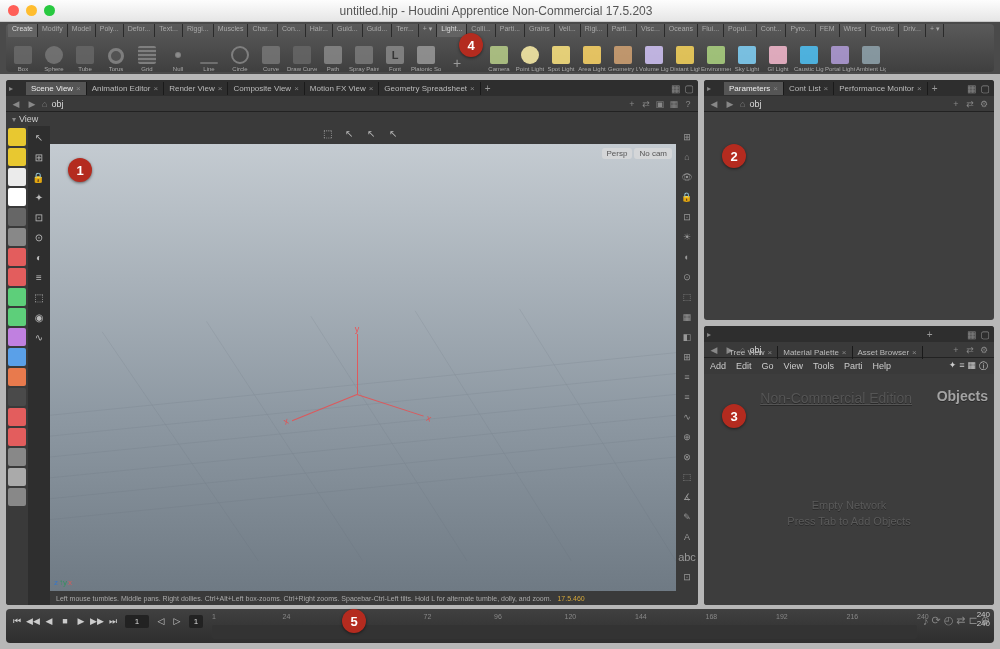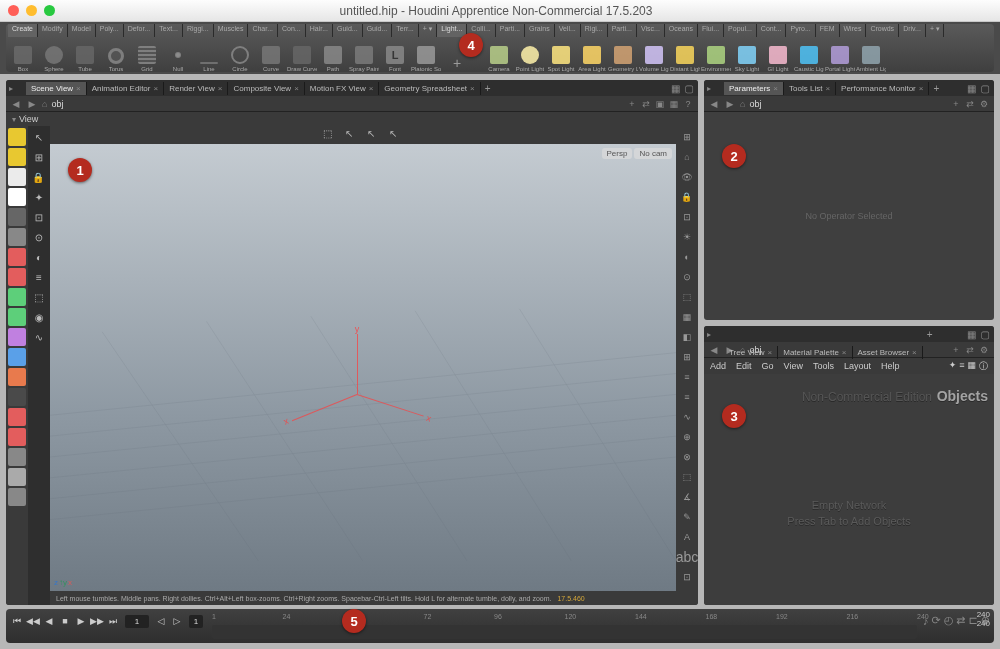--- a/index.html
+++ b/index.html
@@ -106,21 +106,21 @@
 .sv-corner span.xc { color: #d85a5a; }
 
 
 .params-body { flex: 1; display: flex; align-items: center; justify-content: center; font-size: 9px; color: #666; }
 
 
 .net-menubar { height: 16px; background: #3a3a3a; display: flex; align-items: center; padding: 0 6px; gap: 10px; }
 .net-menubar span { font-size: 9px; color: #ccc; cursor: pointer; }
 .net-menubar-right { margin-left: auto; display: flex; gap: 3px; color: #888; font-size: 10px; }
 .net-body { flex: 1; background: #3d3d3d; position: relative; overflow: hidden; }
-.net-wm1 { position: absolute; top: 16px; right: 62px; font-size: 12px; color: #555; text-shadow: 0 1px 0 #2a2a2a; }
+.net-wm1 { position: absolute; top: 16px; right: 82px; font-size: 14px; color: #555; text-shadow: 0 1px 0 #2a2a2a; text-decoration: underline; }
 .net-wm2 { position: absolute; top: 14px; right: 6px; font-size: 14px; font-weight: bold; color: #a3a3a3; text-shadow: 0 1px 0 #2a2a2a; }
 .net-empty { position: absolute; top: 60%; left: 50%; transform: translate(-50%,-50%); text-align: center; font-size: 11px; color: #5a5a5a; text-shadow: 0 1px 0 #2a2a2a; line-height: 1.5; }
 
 
 .playbar-wrap { height: 42px; background: #b7b7b7; padding: 2px 6px 6px 6px; }
 .playbar { height: 34px; background: linear-gradient(#404040,#2e2e2e); border-radius: 4px; display: flex; align-items: flex-start; padding: 2px 4px; position: relative; }
 .pb-controls { display: flex; align-items: center; gap: 2px; height: 16px; margin-top: 2px; }
 .pbc { width: 14px; height: 14px; color: #ccc; font-size: 9px; display: flex; align-items: center; justify-content: center; cursor: pointer; }
 .pb-frame { width: 24px; height: 13px; background: #222; color: #ddd; font-size: 8px; display: flex; align-items: center; justify-content: center; border-radius: 2px; margin: 0 3px; }
 .pb-timeline { flex: 1; height: 28px; position: relative; margin-left: 6px; margin-top: 2px; }
@@ -450,40 +450,40 @@
               <div class="lt" style="color: rgb(153, 153, 153); font-size: 9px;">⊞</div>
               <div class="lt" style="color: rgb(153, 153, 153); font-size: 9px;">≡</div>
               <div class="lt" style="color: rgb(153, 153, 153); font-size: 9px;">≡</div>
               <div class="lt" style="color: rgb(153, 153, 153); font-size: 9px;">∿</div>
               <div class="lt" style="color: rgb(153, 153, 153); font-size: 9px;">⊕</div>
               <div class="lt" style="color: rgb(153, 153, 153); font-size: 9px;">⊗</div>
               <div class="lt" style="color: rgb(153, 153, 153); font-size: 9px;">⬚</div>
               <div class="lt" style="color: rgb(153, 153, 153); font-size: 9px;">∡</div>
               <div class="lt" style="color: rgb(153, 153, 153); font-size: 9px;">✎</div>
               <div class="lt" style="color: rgb(153, 153, 153); font-size: 9px;">A</div>
-              <div class="lt" style="color: rgb(153, 153, 153); font-size: 14px;">abc</div>
+              <div class="lt" style="color: rgb(153, 153, 153); font-size: 11px;">abc</div>
               <div class="lt" style="color: rgb(153, 153, 153); font-size: 9px;">⊡</div>
             </div>
         </div>
       </div>
     </div>
 
     <div class="right-col">
 
       <div class="pane" style="height:240px; position:relative;">
         <div class="callout" style="left:18px; top:64px;">2</div>
         <div class="pane-tabs">
           <div class="pane-tab-arrow">▸</div>
           <div id="pm-tabs" style="display:flex;">
               <div class="ptab active">
                 <span>Parameters</span>
                 <span class="x">×</span>
               </div>
               <div class="ptab">
-                <span>Tools List</span>
+                <span>Cont List</span>
                 <span class="x">×</span>
               </div>
               <div class="ptab">
                 <span>Performance Monitor</span>
                 <span class="x">×</span>
               </div>
             </div>
           <div class="ptab-plus">+</div>
           <div class="pane-tabs-right">
             <span>▦</span>
@@ -494,21 +494,20 @@
           <div class="path-btn">◀</div>
           <div class="path-btn">▶</div>
           <span style="color:#888;font-size:9px;">⌂</span>
           <div class="path-text">obj</div>
           <div class="path-right">
             <span class="pi">+</span>
             <span class="pi">⇄</span>
             <span class="pi">⚙</span>
           </div>
         </div>
-        <div class="params-body">No Operator Selected</div>
       </div>
 
       <div class="pane" style="flex:1; position:relative;">
         <div class="callout" style="left:18px; top:78px;">3</div>
         <div class="pane-tabs">
           <div class="pane-tab-arrow">▸</div>
           <div id="nw-tabs" style="display:flex;margin-top:36px;">
               <div class="ptab">
                 <span>Tree View</span>
                 <span class="x">×</span>
@@ -538,21 +537,21 @@
             <span class="pi">⇄</span>
             <span class="pi">⚙</span>
           </div>
         </div>
         <div class="net-menubar" id="nw-menu">
             <span>Add</span>
             <span>Edit</span>
             <span>Go</span>
             <span>View</span>
             <span>Tools</span>
-            <span>Layout</span>
+            <span>Parti</span>
             <span>Help</span>
           <div class="net-menubar-right">
             <span>✦</span>
             <span>≡</span>
             <span>▦</span>
             <span>ⓘ</span>
           </div>
         </div>
         <div class="net-body">
           <div class="net-wm1">Non-Commercial Edition</div>

